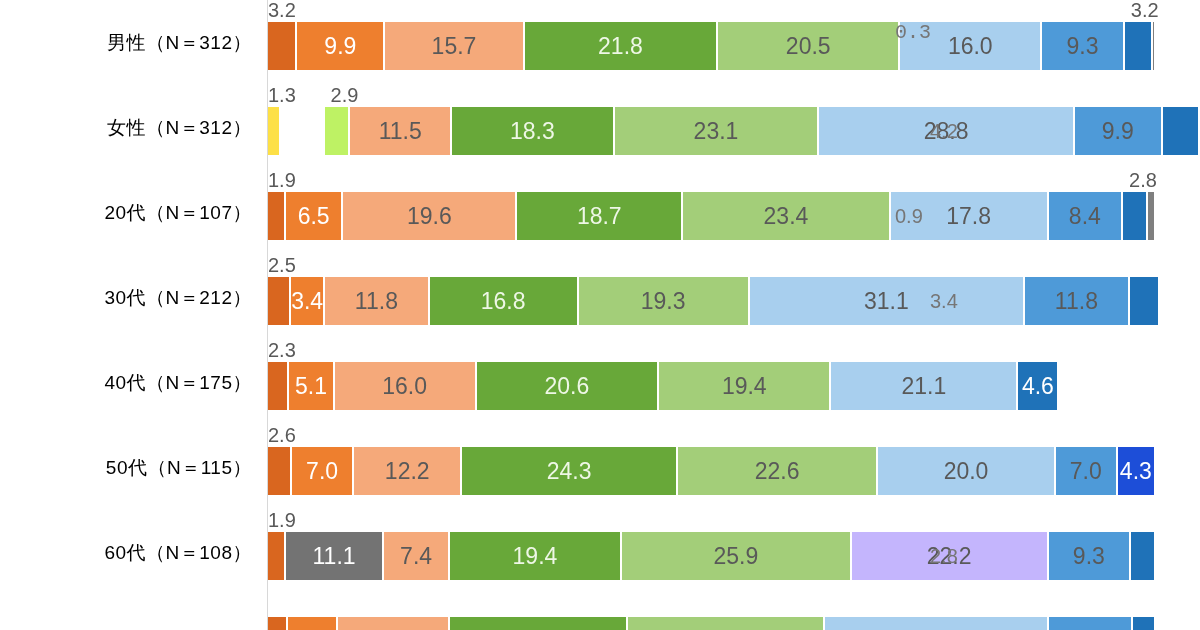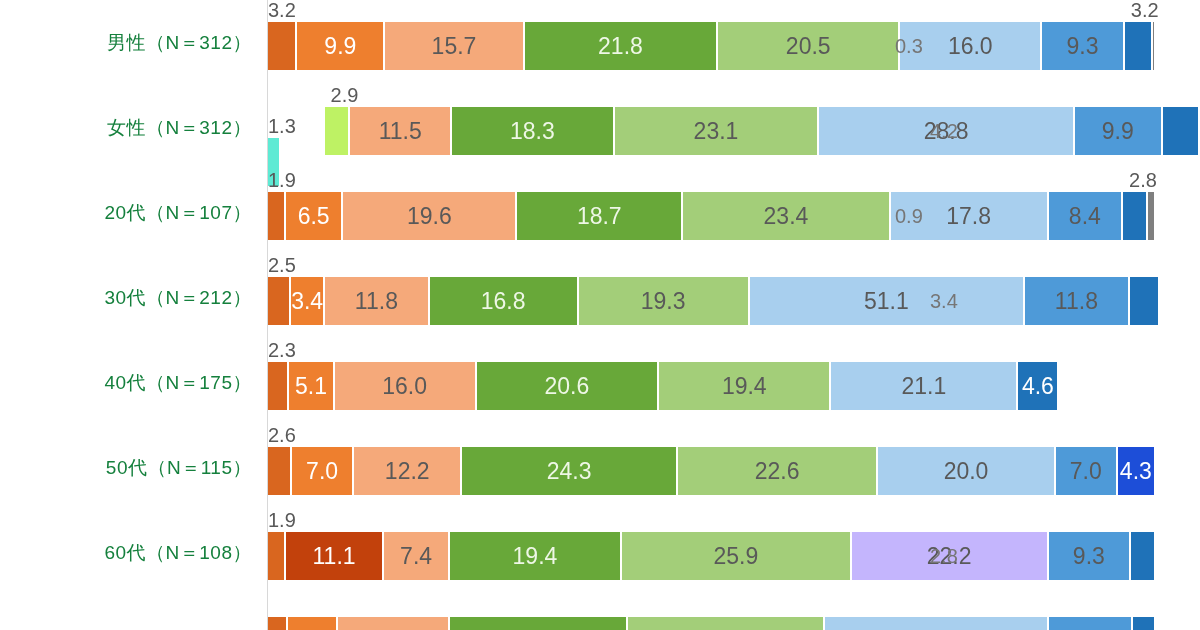--- a/index.html
+++ b/index.html
@@ -43,21 +43,21 @@
   .row-label {
     position: absolute;
     left: 0;
     top: 0;
     width: 252px;
     height: 85px;
     display: flex;
     align-items: center;
     justify-content: flex-end;
     font-size: 19px;
-    color: #15803d;
+    color: #000000;
     letter-spacing: 0.5px;
     white-space: nowrap;
     padding-right: 0px;
     box-sizing: border-box;
   }
 
   
   .bar-track {
     position: absolute;
     left: 268px;
@@ -153,26 +153,26 @@
             <span class="seg-label dark-txt">16.0</span>
           </div>
           <div class="seg" title="9.3" style="background: rgb(78, 154, 216); flex: 0 0 82.5736px;">
             <span class="seg-label dark-txt">9.3</span>
           </div>
           <div class="seg" title="3.2" style="background: rgb(31, 114, 184); flex: 0 0 28.4124px;">
             <span class="seg-label above shift">3.2</span>
           </div>
           <div class="seg" title="0.3" style="background: rgb(127, 127, 127); flex: 0 0 2.66366px;"></div>
         </div>
-        <div class="outside-right" style="top: 22px;">0.3</div>
+        <div class="outside-right" style="top: 8px; font-family: Liberation Mono, monospace;">0.3</div>
       </div>
       <div class="row" style="top: 85px;">
         <div class="row-label">女性（N＝312）</div>
         <div class="bar-track">
-          <div class="seg" title="1.3" style="background: #5eead4; flex: 0 0 11.531px; margin-top: 31px;">
+          <div class="seg" title="1.3" style="background: #fde047; flex: 0 0 11.531px;">
             <span class="seg-label above">1.3</span>
           </div>
           <div class="seg" title="2.9" style="background: #bef264; flex: 0 0 25.723px; margin-left: 44px;">
             <span class="seg-label above shift">2.9</span>
           </div>
           <div class="seg" title="11.5" style="background: rgb(245, 169, 122); flex: 0 0 102.005px;">
             <span class="seg-label dark-txt">11.5</span>
           </div>
           <div class="seg" title="18.3" style="background: rgb(104, 168, 57); flex: 0 0 162.321px;">
             <span class="seg-label green-txt">18.3</span>
@@ -233,21 +233,21 @@
           <div class="seg" title="11.8" style="background: rgb(245, 169, 122); flex: 0 0 104.561px;">
             <span class="seg-label dark-txt">11.8</span>
           </div>
           <div class="seg" title="16.8" style="background: rgb(104, 168, 57); flex: 0 0 148.867px;">
             <span class="seg-label green-txt">16.8</span>
           </div>
           <div class="seg" title="19.3" style="background: rgb(163, 206, 121); flex: 0 0 171.02px;">
             <span class="seg-label dark-txt">19.3</span>
           </div>
           <div class="seg" title="31.1" style="background: rgb(168, 207, 238); flex: 0 0 275.581px;">
-            <span class="seg-label dark-txt">51.1</span>
+            <span class="seg-label dark-txt">31.1</span>
           </div>
           <div class="seg" title="11.8" style="background: rgb(78, 154, 216); flex: 0 0 104.561px;">
             <span class="seg-label dark-txt">11.8</span>
           </div>
           <div class="seg" title="3.4" style="background: rgb(31, 114, 184); flex: 0 0 30.1279px;"></div>
         </div>
         <div class="outside-right tight" style="top: 22px;">3.4</div>
       </div>
       <div class="row" style="top: 340px;">
         <div class="row-label">40代（N＝175）</div>
@@ -303,21 +303,21 @@
             <span class="seg-label light-txt">4.3</span>
           </div>
         </div>
       </div>
       <div class="row" style="top: 510px;">
         <div class="row-label">60代（N＝108）</div>
         <div class="bar-track">
           <div class="seg" title="1.9" style="background: rgb(217, 102, 31); flex: 0 0 16.853px;">
             <span class="seg-label above">1.9</span>
           </div>
-          <div class="seg" title="11.1" style="background: #c2410c; flex: 0 0 98.457px;">
+          <div class="seg" title="11.1" style="background: #737373; flex: 0 0 98.457px;">
             <span class="seg-label light-txt">11.1</span>
           </div>
           <div class="seg" title="7.4" style="background: rgb(245, 169, 122); flex: 0 0 65.638px;">
             <span class="seg-label dark-txt">7.4</span>
           </div>
           <div class="seg" title="19.4" style="background: rgb(104, 168, 57); flex: 0 0 172.078px;">
             <span class="seg-label green-txt">19.4</span>
           </div>
           <div class="seg" title="25.9" style="background: rgb(163, 206, 121); flex: 0 0 229.733px;">
             <span class="seg-label dark-txt">25.9</span>

